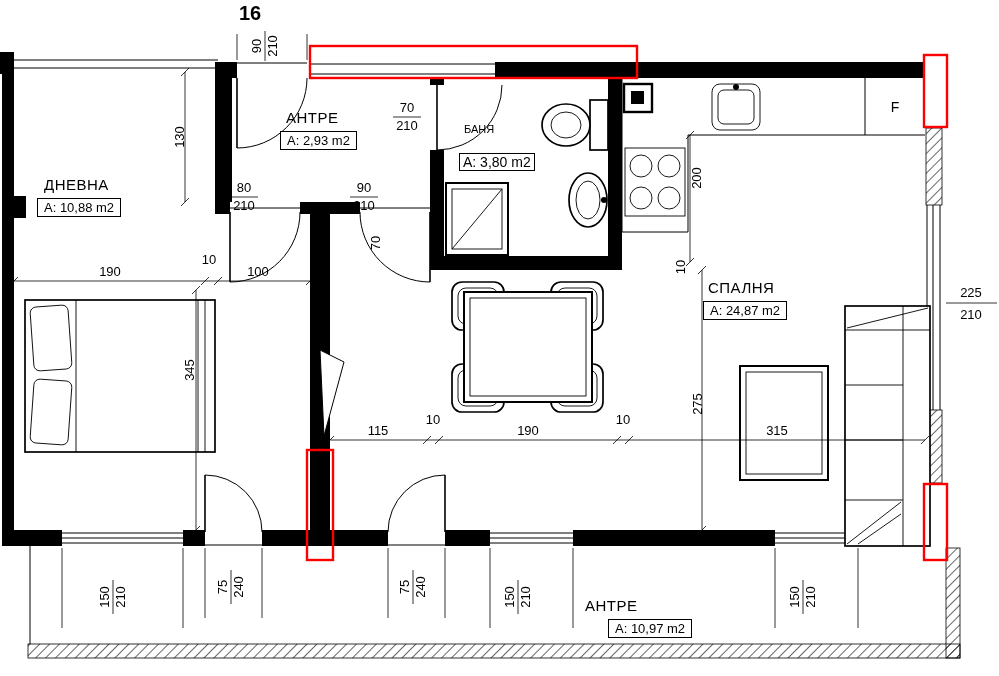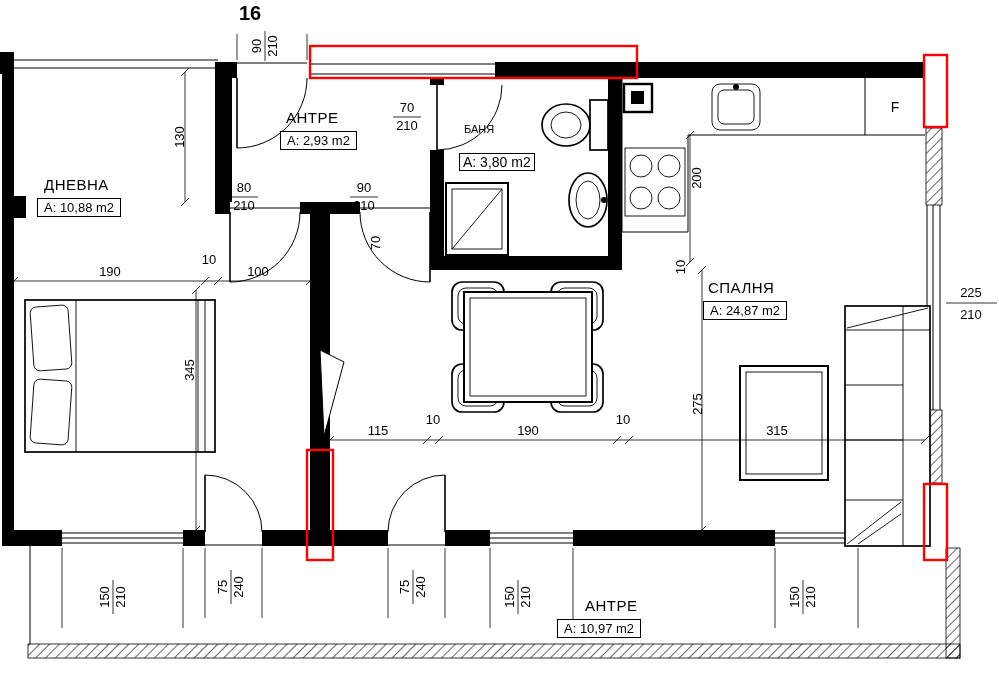--- a/index.html
+++ b/index.html
@@ -354,15 +354,15 @@
 <div class="room-label" style="left:286px;top:109px">АНТРЕ</div>
 <div class="area-box" style="left:280px;top:131px">A: 2,93 m2</div>
 
 <div class="room-label small-label" style="left:464px;top:123px">БАНЯ</div>
 <div class="area-box small-box" style="left:459px;top:153px">A: 3,80 m2</div>
 
 <div class="room-label" style="left:708px;top:279px">СПАЛНЯ</div>
 <div class="area-box" style="left:703px;top:301px">A: 24,87 m2</div>
 
 <div class="room-label" style="left:585px;top:597px">АНТРЕ</div>
-<div class="area-box" style="left:557px;top:619px">A: 10,97 m2</div>
+<div class="area-box" style="left:608px;top:619px">A: 10,97 m2</div>
 
 </div>
 
 </body></html>

